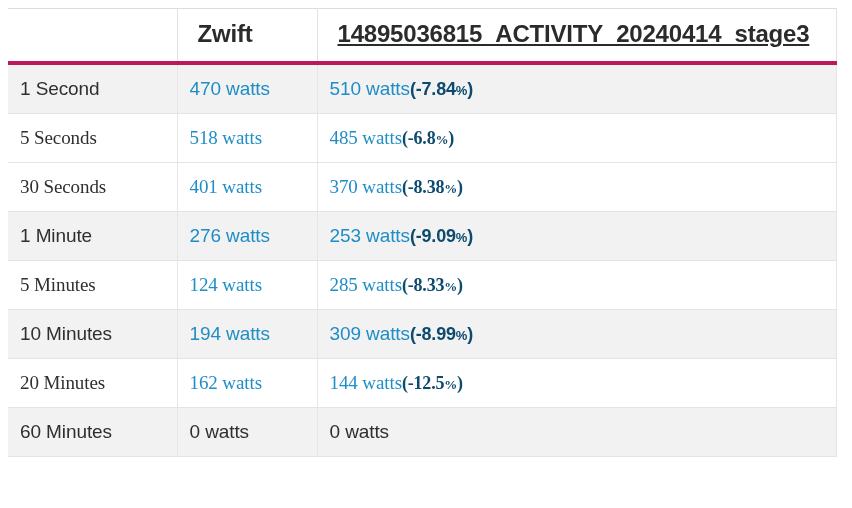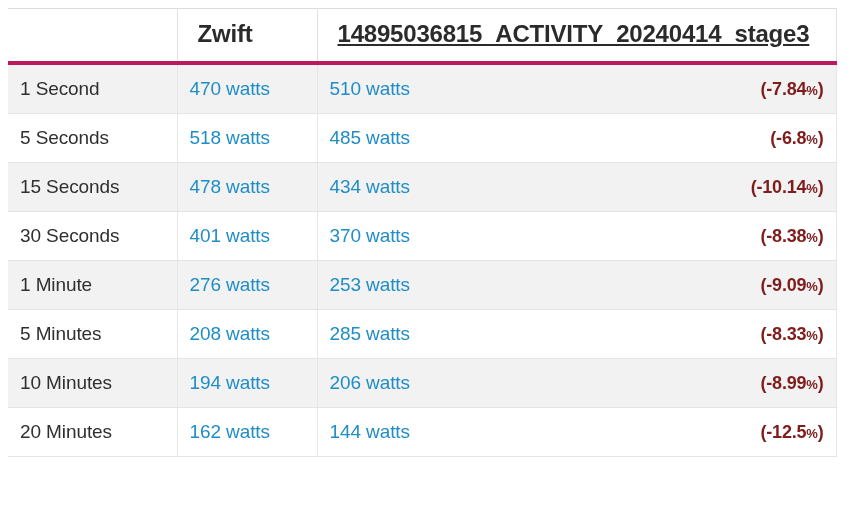--- a/index.html
+++ b/index.html
@@ -61,46 +61,46 @@
     white-space: nowrap;
     letter-spacing: -0.1px;
   }
 
   table.power-table tbody tr.stripe td {
     background: #f2f2f2;
     margin-top: 47px;
   }
   table.power-table tbody tr.plain td {
     background: #ffffff;
+    font-family: Liberation Serif, serif;
   }
 
   td.interval-cell {
     color: #262626;
   }
 
   .watts {
     color: #1f8dc6;
   }
   .watts.zero {
     color: #2f2f2f;
   }
 
   td.activity-cell {
     position: relative;
     padding-right: 18px;
   }
   .activity-inner {
     display: flex;
     align-items: center;
-    justify-content: space-between;
     width: 100%;
   }
   .delta {
     font-weight: bold;
-    color: #7f1d1d;
+    color: #0c4a6e;
     font-size: 18px;
     letter-spacing: -0.2px;
   }
   .delta .pct {
     font-size: 13px;
     font-weight: bold;
   }
   .delta.empty { visibility: hidden; }
 </style>
 </head>
@@ -134,30 +134,20 @@
         <tr class="plain">
           <td class="interval-cell">5 Seconds</td>
           <td><span class="watts">518 watts</span></td>
           <td class="activity-cell">
             <div class="activity-inner">
               <span class="watts">485 watts</span>
               <span class="delta"><span>(-6.8</span><span class="pct">%</span><span>)</span></span>
             </div>
           </td>
         </tr>
-        <tr class="stripe">
-          <td class="interval-cell">15 Seconds</td>
-          <td><span class="watts">478 watts</span></td>
-          <td class="activity-cell">
-            <div class="activity-inner">
-              <span class="watts">434 watts</span>
-              <span class="delta"><span>(-10.14</span><span class="pct">%</span><span>)</span></span>
-            </div>
-          </td>
-        </tr>
         <tr class="plain">
           <td class="interval-cell">30 Seconds</td>
           <td><span class="watts">401 watts</span></td>
           <td class="activity-cell">
             <div class="activity-inner">
               <span class="watts">370 watts</span>
               <span class="delta"><span>(-8.38</span><span class="pct">%</span><span>)</span></span>
             </div>
           </td>
         </tr>
@@ -166,43 +156,53 @@
           <td><span class="watts">276 watts</span></td>
           <td class="activity-cell">
             <div class="activity-inner">
               <span class="watts">253 watts</span>
               <span class="delta"><span>(-9.09</span><span class="pct">%</span><span>)</span></span>
             </div>
           </td>
         </tr>
         <tr class="plain">
           <td class="interval-cell">5 Minutes</td>
-          <td><span class="watts">208 watts</span></td>
+          <td><span class="watts">124 watts</span></td>
           <td class="activity-cell">
             <div class="activity-inner">
               <span class="watts">285 watts</span>
               <span class="delta"><span>(-8.33</span><span class="pct">%</span><span>)</span></span>
             </div>
           </td>
         </tr>
         <tr class="stripe">
           <td class="interval-cell">10 Minutes</td>
           <td><span class="watts">194 watts</span></td>
           <td class="activity-cell">
             <div class="activity-inner">
-              <span class="watts">206 watts</span>
+              <span class="watts">309 watts</span>
               <span class="delta"><span>(-8.99</span><span class="pct">%</span><span>)</span></span>
             </div>
           </td>
         </tr>
         <tr class="plain">
           <td class="interval-cell">20 Minutes</td>
           <td><span class="watts">162 watts</span></td>
           <td class="activity-cell">
             <div class="activity-inner">
               <span class="watts">144 watts</span>
               <span class="delta"><span>(-12.5</span><span class="pct">%</span><span>)</span></span>
+            </div>
+          </td>
+        </tr>
+        <tr class="stripe">
+          <td class="interval-cell">60 Minutes</td>
+          <td><span class="watts zero">0 watts</span></td>
+          <td class="activity-cell">
+            <div class="activity-inner">
+              <span class="watts zero">0 watts</span>
+              <span class="delta empty"><span></span><span class="pct"></span><span></span></span>
             </div>
           </td>
         </tr>
       </tbody>
   </table>
 </div>
 
 </body></html>

